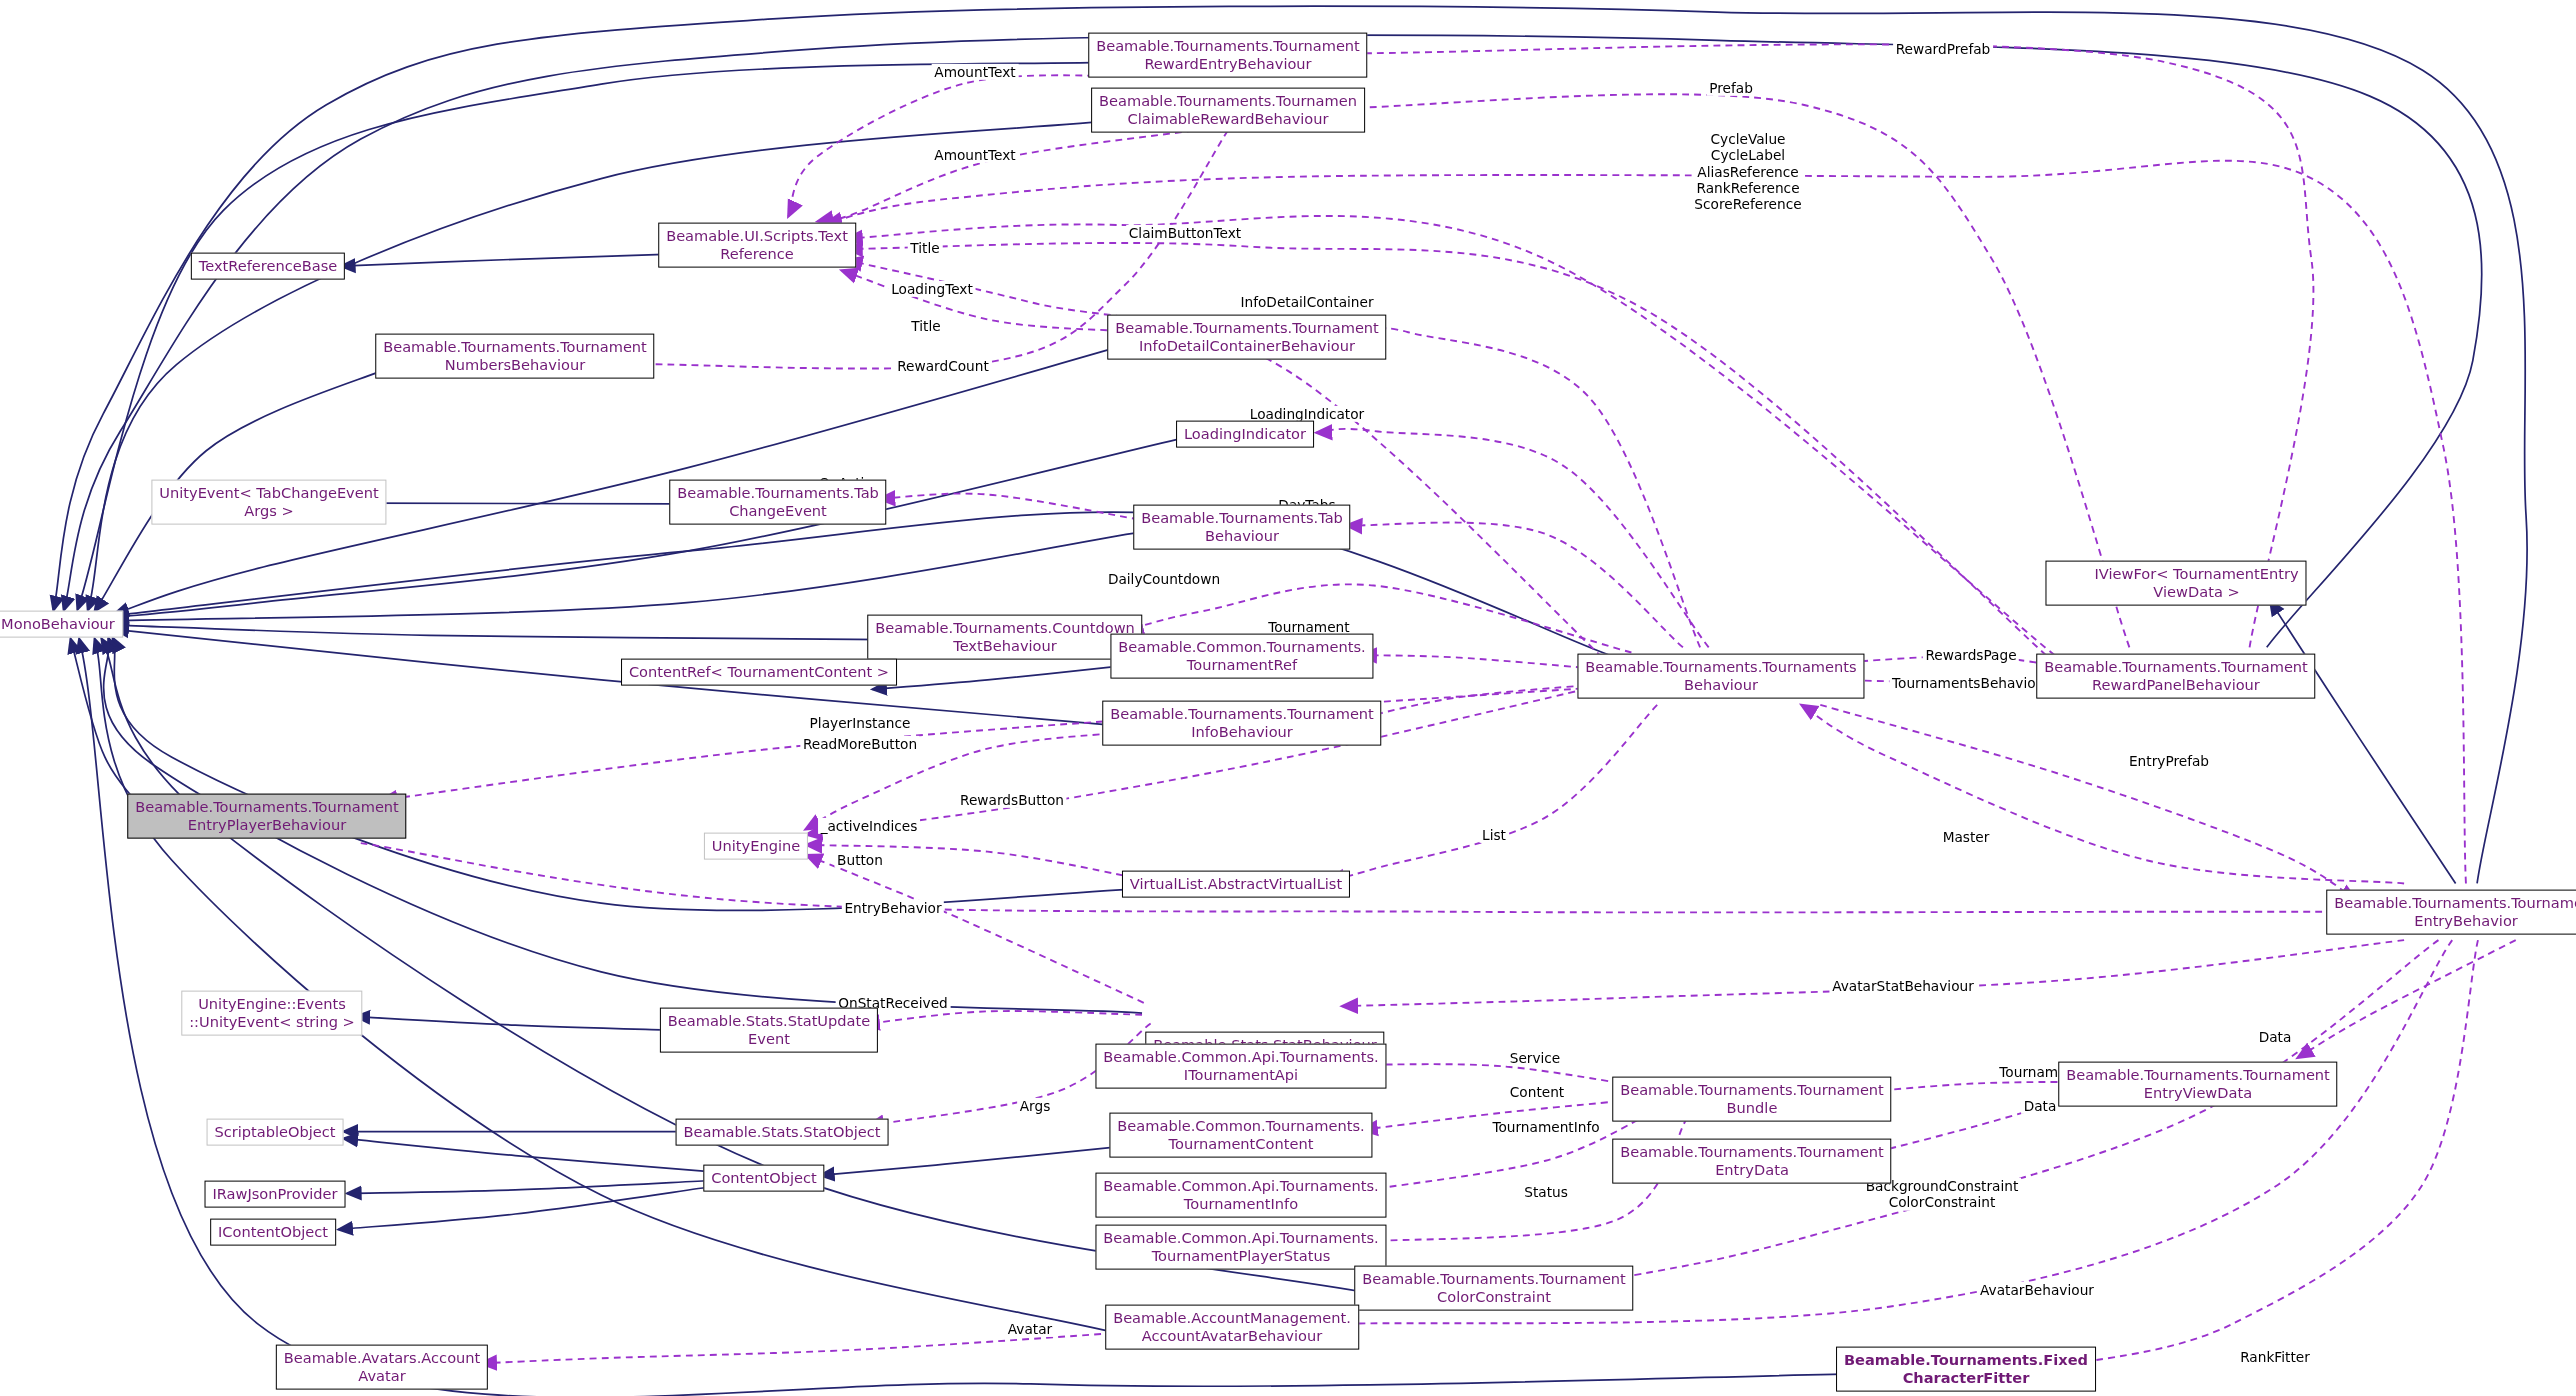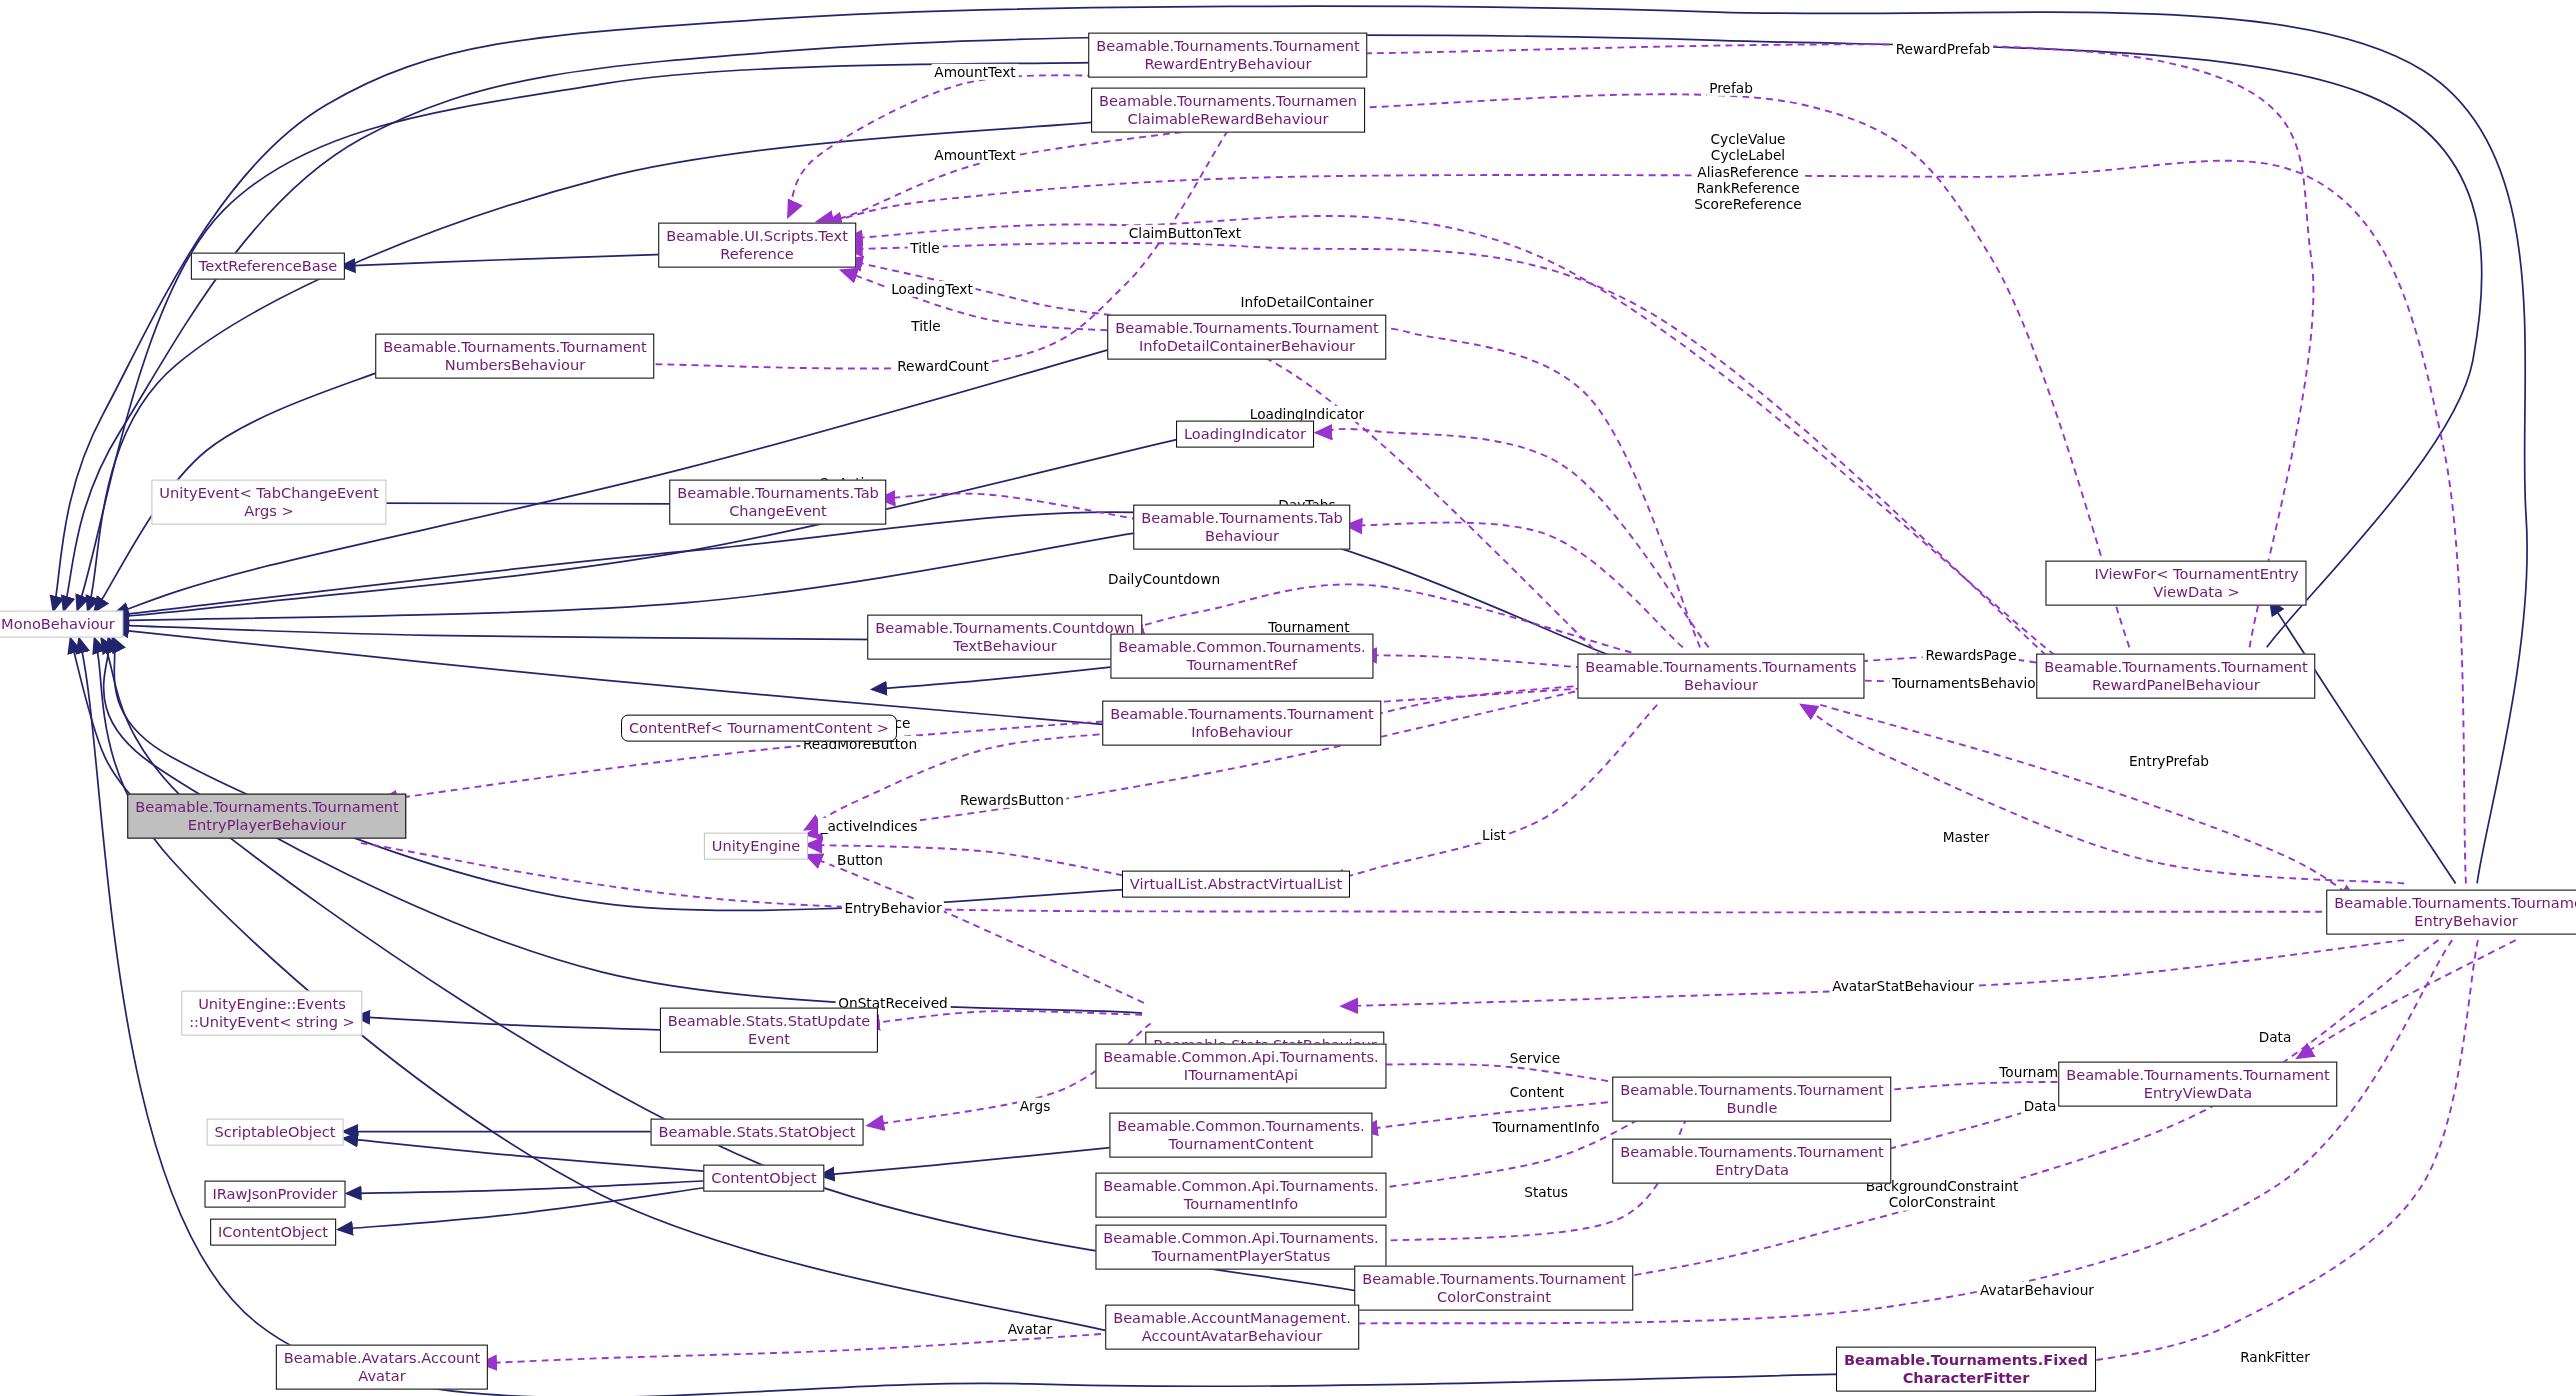--- a/index.html
+++ b/index.html
@@ -165,42 +165,42 @@
     <div class="node" style="left: 2176px; top: 583px; padding-left: 48px;">IViewFor&lt; TournamentEntry
 ViewData &gt;</div>
     <div class="node" style="left: 1005px; top: 637px;">Beamable.Tournaments.Countdown
 TextBehaviour</div>
     <div class="node" style="left: 1242px; top: 656px;">Beamable.Common.Tournaments.
 TournamentRef</div>
     <div class="node" style="left: 1721px; top: 676px;">Beamable.Tournaments.Tournaments
 Behaviour</div>
     <div class="node" style="left: 2176px; top: 676px;">Beamable.Tournaments.Tournament
 RewardPanelBehaviour</div>
-    <div class="node" style="left: 759px; top: 728px; border-radius: 7px;">ContentRef&lt; TournamentContent &gt;</div>
+    <div class="node" style="left: 759px; top: 672px;">ContentRef&lt; TournamentContent &gt;</div>
     <div class="node" style="left: 1242px; top: 723px;">Beamable.Tournaments.Tournament
 InfoBehaviour</div>
     <div class="node subject" style="left: 267px; top: 816px;">Beamable.Tournaments.Tournament
 EntryPlayerBehaviour</div>
     <div class="node external" style="left: 756px; top: 846px;">UnityEngine</div>
     <div class="node" style="left: 1236px; top: 884px;">VirtualList.AbstractVirtualList</div>
     <div class="node" style="left: 2466px; top: 912px;">Beamable.Tournaments.Tournament
 EntryBehavior</div>
     <div class="node" style="left: 1265px; top: 1009px; margin-top: 36px;">Beamable.Stats.StatBehaviour</div>
     <div class="node external" style="left: 272px; top: 1013px;">UnityEngine::Events
 ::UnityEvent&lt; string &gt;</div>
     <div class="node" style="left: 769px; top: 1030px;">Beamable.Stats.StatUpdate
 Event</div>
     <div class="node" style="left: 1241px; top: 1066px;">Beamable.Common.Api.Tournaments.
 ITournamentApi</div>
     <div class="node" style="left: 2198px; top: 1084px;">Beamable.Tournaments.Tournament
 EntryViewData</div>
     <div class="node" style="left: 1752px; top: 1099px;">Beamable.Tournaments.Tournament
 Bundle</div>
     <div class="node external" style="left: 275px; top: 1132px;">ScriptableObject</div>
-    <div class="node" style="left: 757px; top: 1132px;">Beamable.Stats.StatObject</div>
+    <div class="node" style="left: 782px; top: 1132px;">Beamable.Stats.StatObject</div>
     <div class="node" style="left: 1241px; top: 1135px;">Beamable.Common.Tournaments.
 TournamentContent</div>
     <div class="node" style="left: 1752px; top: 1161px;">Beamable.Tournaments.Tournament
 EntryData</div>
     <div class="node" style="left: 764px; top: 1178px;">ContentObject</div>
     <div class="node" style="left: 275px; top: 1194px;">IRawJsonProvider</div>
     <div class="node" style="left: 1241px; top: 1195px;">Beamable.Common.Api.Tournaments.
 TournamentInfo</div>
     <div class="node" style="left: 273px; top: 1232px;">IContentObject</div>
     <div class="node" style="left: 1241px; top: 1247px;">Beamable.Common.Api.Tournaments.

